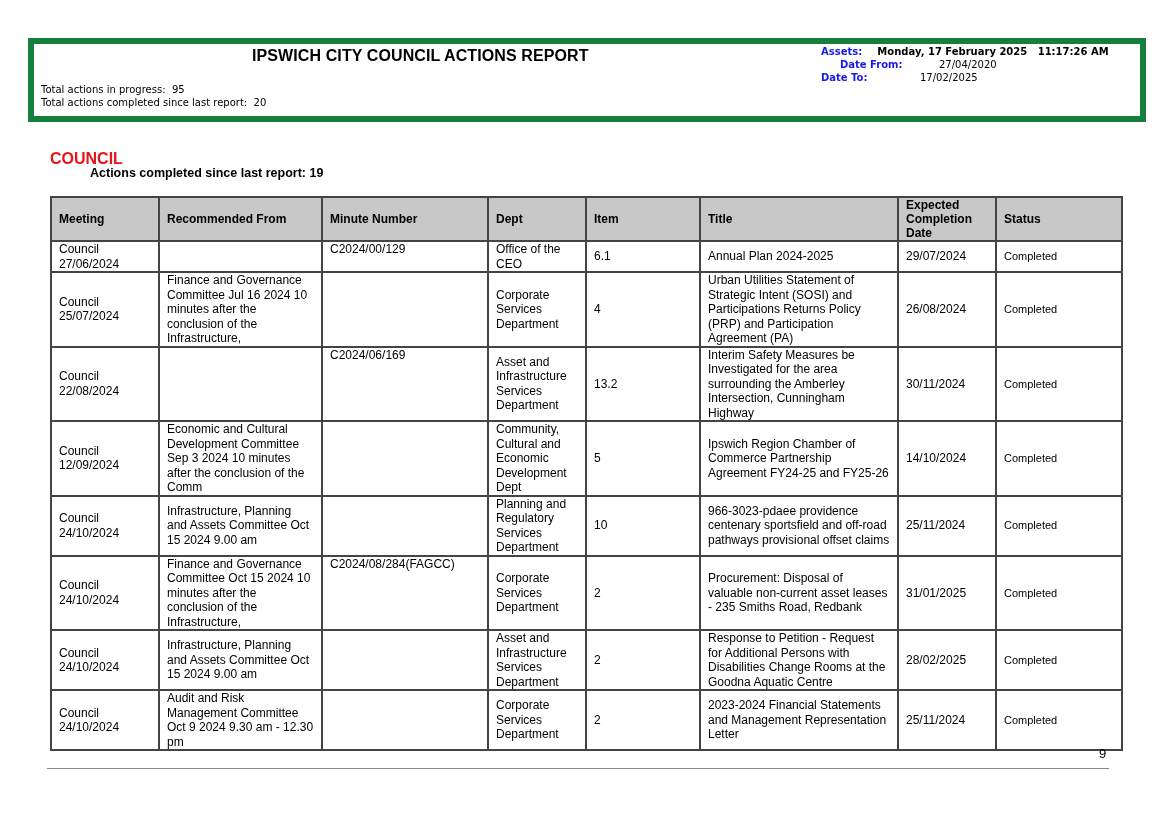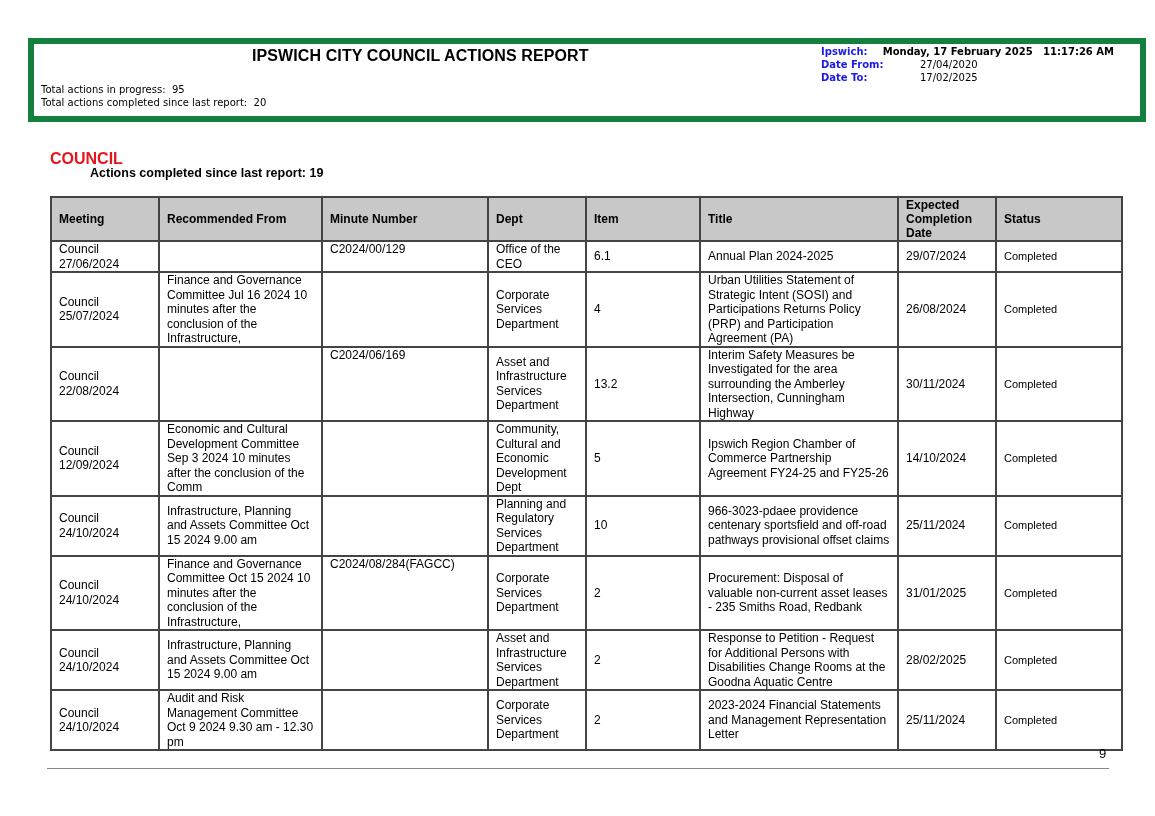--- a/index.html
+++ b/index.html
@@ -36,24 +36,24 @@
       <span>Total actions in progress:</span>&nbsp;
       <span>95</span>
     </div>
     <div>
       <span>Total actions completed since last report:</span>&nbsp;
       <span>20</span>
     </div>
   </div>
   <div class="print-info">
     <div class="row">
-      <span class="lbl">Ipswich:</span>
+      <span class="lbl">Assets:</span>
       <span class="val-bold" style="white-space:pre;">Monday, 17 February 2025   11:17:26 AM</span>
     </div>
-    <div class="row" style="position:relative;">
+    <div class="row" style="position:relative;margin-left:19px;">
       <span class="lbl">Date From:</span>
       <span class="val">27/04/2020</span>
     </div>
     <div class="row" style="position:relative;">
       <span class="lbl">Date To:</span>
       <span class="val">17/02/2025</span>
     </div>
   </div>
 </div>
 

